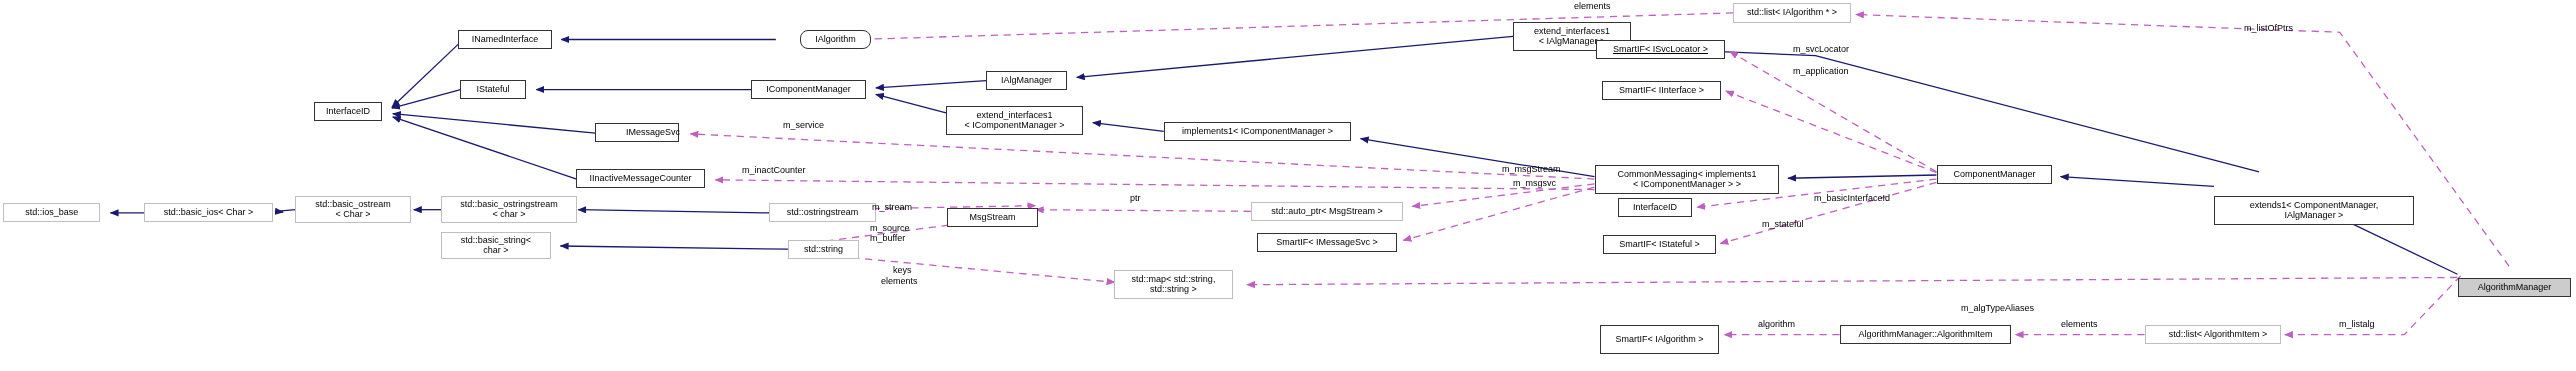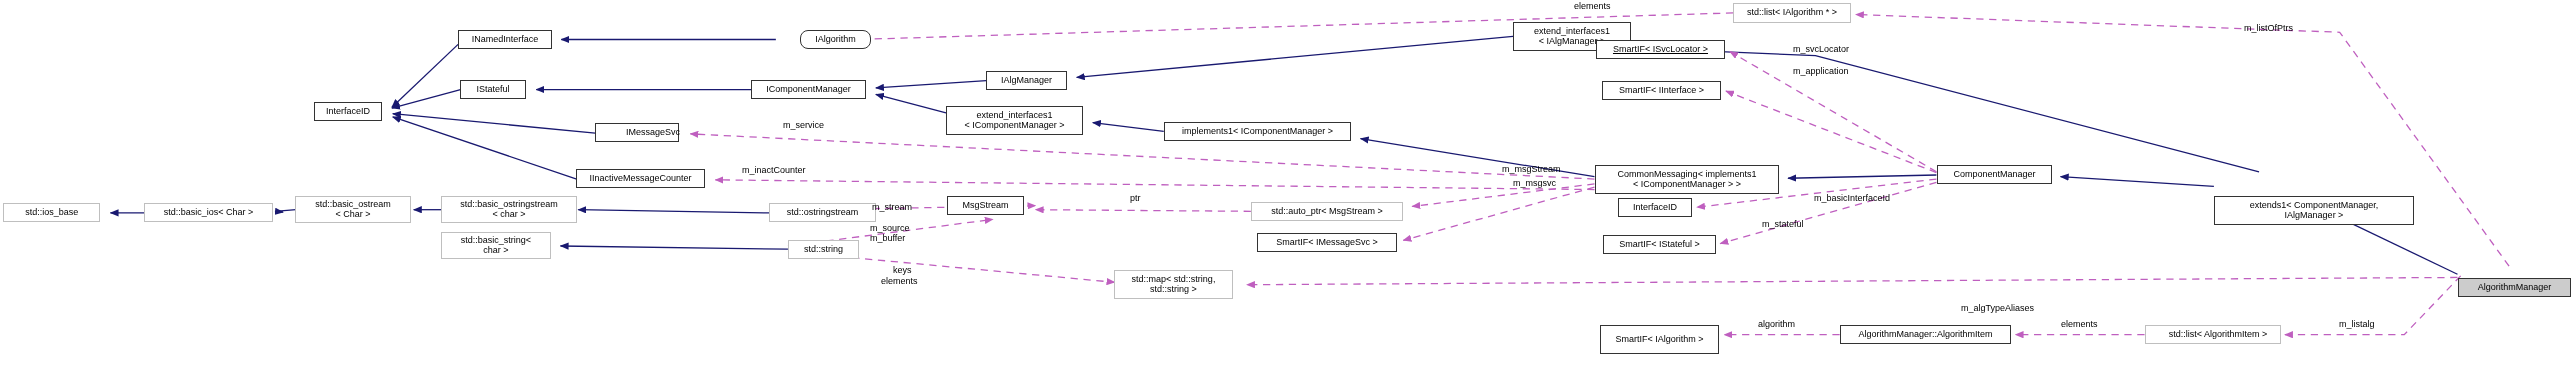--- a/index.html
+++ b/index.html
@@ -89,21 +89,21 @@
       <div class="node n-dark" style="left: 460px; top: 80px; width: 66px; height: 19.4px;">IStateful</div>
       <div class="node n-dark" style="left: 458px; top: 30px; width: 94px; height: 19.4px;">INamedInterface</div>
       <div class="node n-dark" style="left: 595px; top: 123px; width: 84px; height: 19.4px; padding-left: 32px;">IMessageSvc</div>
       <div class="node n-dark" style="left: 576px; top: 169px; width: 129px; height: 19.4px;">IInactiveMessageCounter</div>
       <div class="node n-dark" style="left: 800px; top: 30px; width: 71px; height: 19.4px; border-radius: 8px;">IAlgorithm</div>
       <div class="node n-dark" style="left: 751px; top: 80px; width: 115px; height: 19.4px;">IComponentManager</div>
       <div class="node n-dark" style="left: 986px; top: 71px; width: 81px; height: 19.4px;">IAlgManager</div>
       <div class="node n-dark" style="left: 946px; top: 106px; width: 137px; height: 29px;">extend_interfaces1
 &lt; IComponentManager &gt;</div>
       <div class="node n-dark" style="left: 1164px; top: 122px; width: 187px; height: 19.4px;">implements1&lt; IComponentManager &gt;</div>
-      <div class="node n-dark" style="left: 947px; top: 196px; width: 77px; height: 19.4px;">MsgStream</div>
+      <div class="node n-dark" style="left: 947px; top: 208px; width: 91px; height: 19.4px;">MsgStream</div>
       <div class="node n-light" style="left: 1251px; top: 202px; width: 152px; height: 19.4px;">std::auto_ptr&lt; MsgStream &gt;</div>
       <div class="node n-dark" style="left: 1257px; top: 233px; width: 140px; height: 19.4px;">SmartIF&lt; IMessageSvc &gt;</div>
       <div class="node n-light" style="left: 1114px; top: 270px; width: 119px; height: 29px;">std::map&lt; std::string,
 std::string &gt;</div>
       <div class="node n-dark" style="left: 1513px; top: 22px; width: 118px; height: 29px;">extend_interfaces1
 &lt; IAlgManager &gt;</div>
       <div class="node n-dark" style="left: 1596px; top: 40px; width: 129px; height: 19.4px; text-decoration: underline;">SmartIF&lt; ISvcLocator &gt;</div>
       <div class="node n-dark" style="left: 1602px; top: 81px; width: 119px; height: 19.4px;">SmartIF&lt; IInterface &gt;</div>
       <div class="node n-dark" style="left: 1595px; top: 165px; width: 184px; height: 29px;">CommonMessaging&lt; implements1
 &lt; IComponentManager &gt; &gt;</div>

